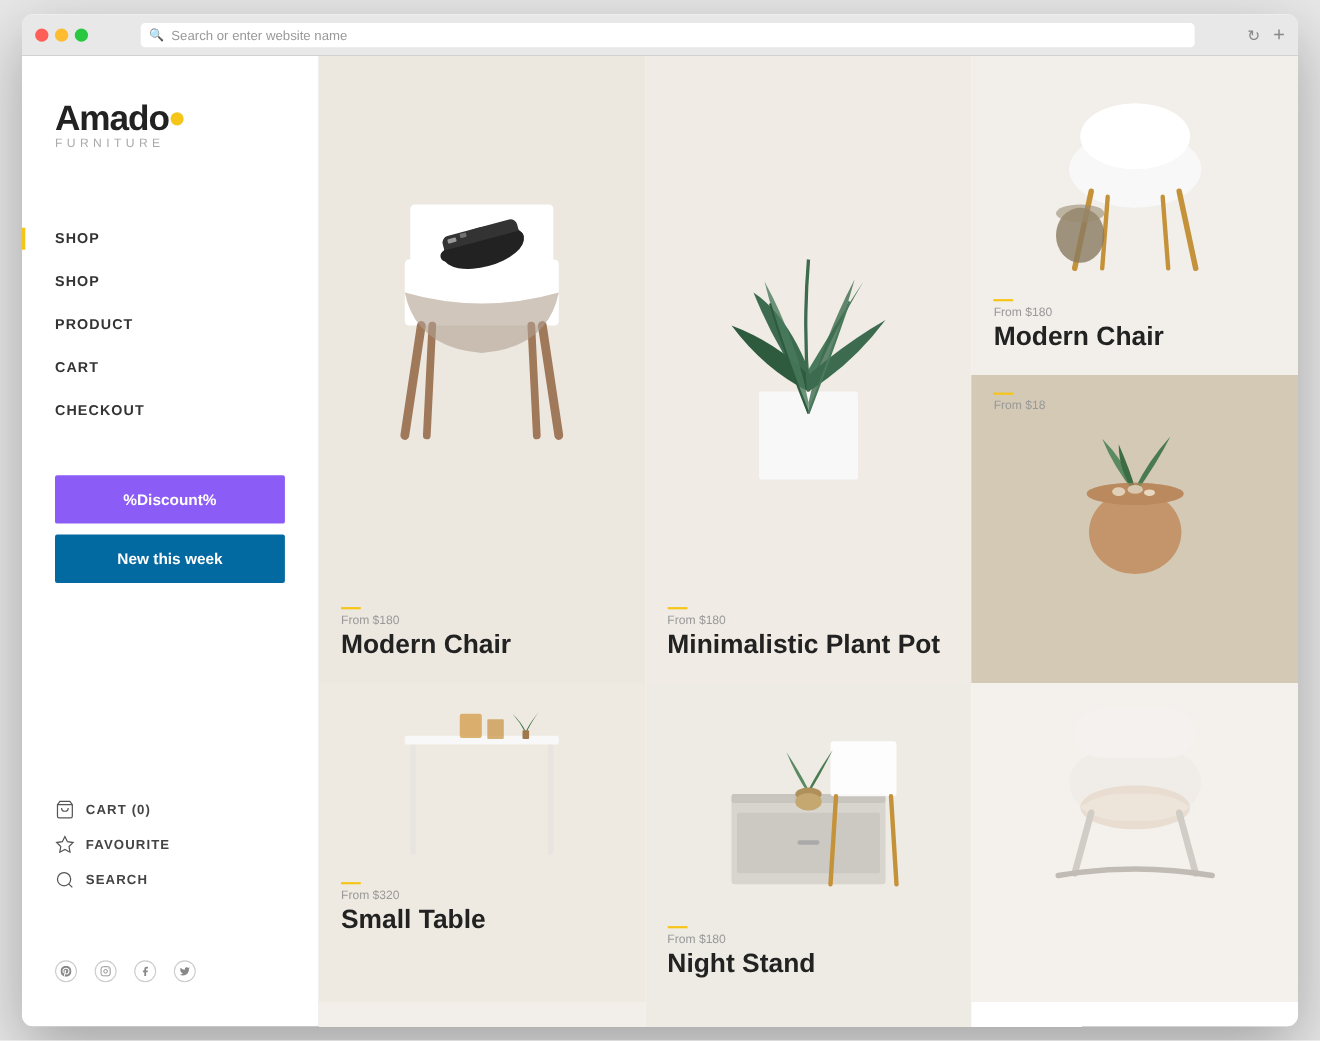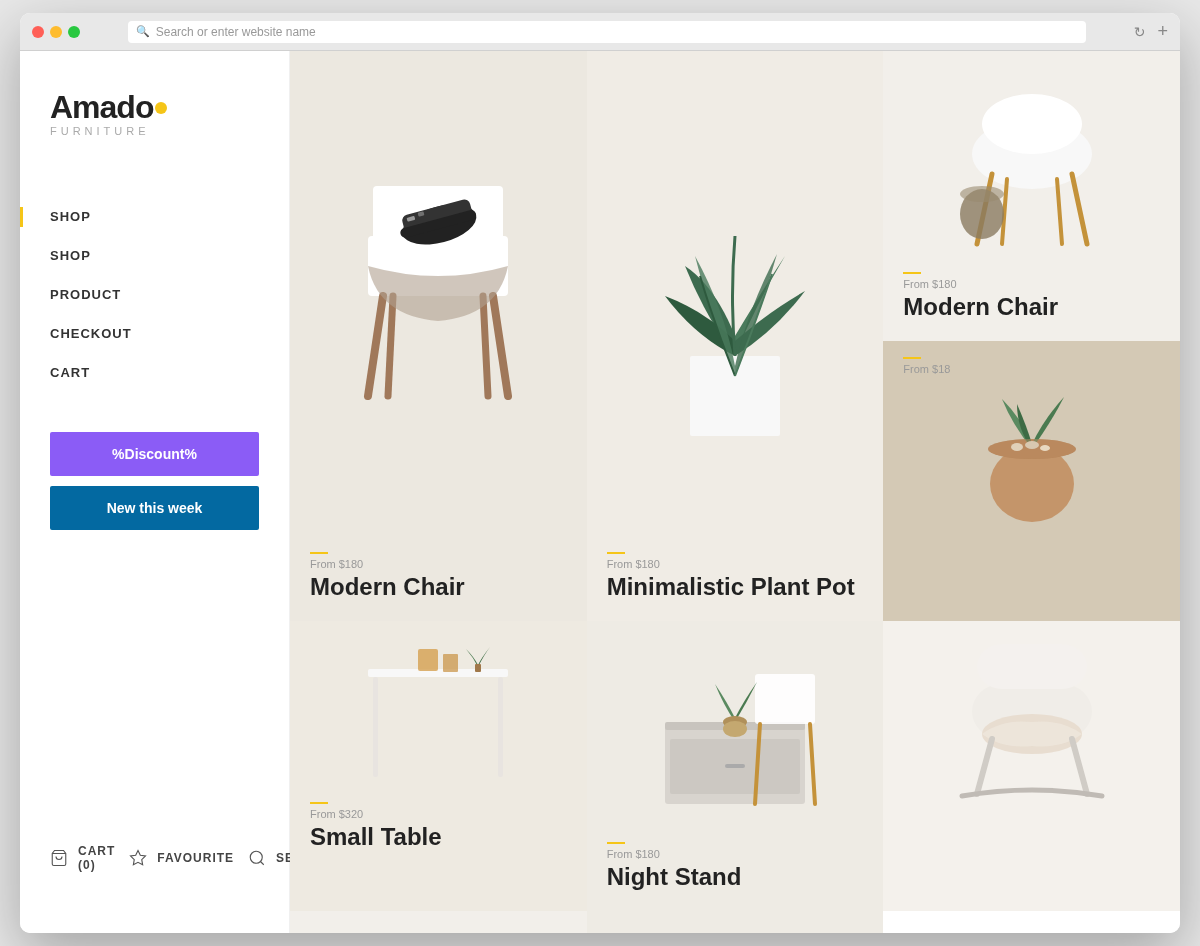--- a/index.html
+++ b/index.html
@@ -149,20 +149,21 @@
       font-size: 14px;
       font-weight: 600;
       cursor: pointer;
       text-align: center;
       border-radius: 2px;
     }
 
     .sidebar-bottom {
       margin-top: 40px;
       display: flex;
+      flex-direction: column;
       gap: 14px;
     }
 
     .sidebar-icon-item {
       display: flex;
       align-items: center;
       gap: 10px;
       font-size: 12px;
       font-weight: 600;
       letter-spacing: 1px;
@@ -266,22 +267,22 @@
         <div class="logo-text">
           <span>Amado</span><span class="logo-dot"></span>
         </div>
         <div class="logo-sub">FURNITURE</div>
       </div>
 
       <nav class="nav-menu">
         <div class="nav-item active">SHOP</div>
         <div class="nav-item">SHOP</div>
         <div class="nav-item">PRODUCT</div>
+        <div class="nav-item">CART</div>
         <div class="nav-item">CHECKOUT</div>
-        <div class="nav-item">CART</div>
       </nav>
 
       <div class="promo-buttons">
         <button class="btn-discount">%Discount%</button>
         <button class="btn-new-week">New this week</button>
       </div>
 
       <div class="sidebar-bottom">
         <div class="sidebar-icon-item">
           <svg class="icon-svg" viewBox="0 0 24 24" fill="none" stroke="#555" stroke-width="1.5">

